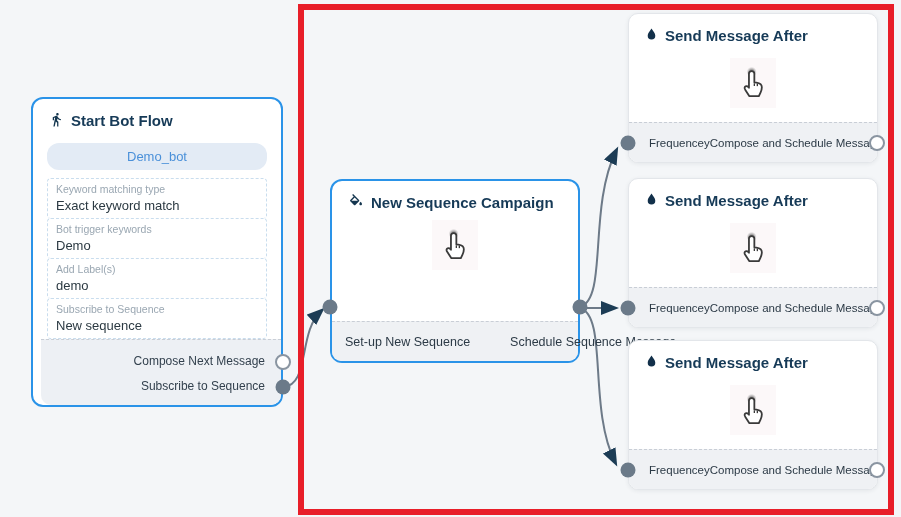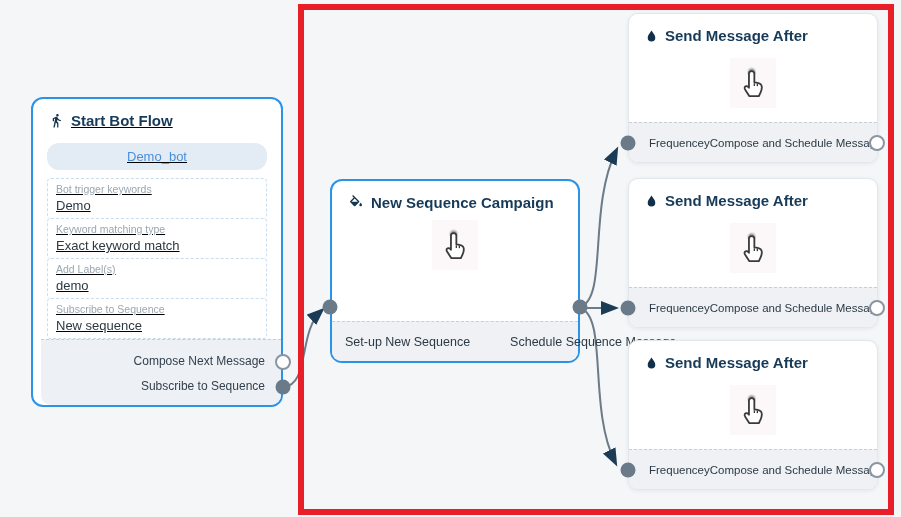--- a/index.html
+++ b/index.html
@@ -4,26 +4,26 @@
 <style>
   html,body{margin:0;padding:0;}
   .canvas{
     position:relative; width:901px; height:517px;
     background:#f4f6f8; overflow:hidden;
     font-family:"Liberation Sans", sans-serif;
   }
   .node{position:absolute; background:#fff; box-sizing:border-box; z-index:2;}
   .blue-node{border:2px solid #2a93e8; border-radius:12px;}
   .gray-node{border:1px solid #e3e6ea; border-radius:10px; box-shadow:0 1px 4px rgba(40,50,60,.08);}
-  .start-node{left:31px; top:97px; width:252px; height:310px;text-decoration:underline;}
+  .start-node{left:31px; top:97px; width:252px; height:310px;}
   .seq-node{left:330px; top:179px; width:250px; height:184px;}
   .msg-node{left:628px; width:250px; height:150px;}
   .msg-1{top:13px}.msg-2{top:178px}.msg-3{top:340px}
 
-  .node-title{display:flex; align-items:center; gap:7px; font-weight:bold;
+  .node-title{display:flex; align-items:flex-start; gap:7px; font-weight:bold;
     font-size:15px; color:#163a57; padding:13px 16px 0 16px; white-space:nowrap;}
   .node-title svg{flex:0 0 auto;}
 
   .bot-btn{margin:14px 14px 0; background:#e3ebf5; border-radius:12px;
     color:#4a90d9; font-size:13px; text-align:center; padding:6px 0; cursor:pointer;}
 
   .fields{margin:9px 14px 0;}
   .field{border:1px dashed #c9ddee; border-radius:4px; padding:3px 8px 5px; margin-top:-1px; background:#fff;}
   .field-label{font-size:10.5px; color:#9aa7b2; padding-top:1px;}
   .field-value{font-size:13px; color:#2b3942; padding-top:3px;}
@@ -79,26 +79,26 @@
   <div class="node blue-node start-node">
     <div class="node-title">
       <svg width="15" height="15" viewBox="0 0 24 24">
         <path fill="#14364f" d="M13.5 5.5c1.1 0 2-.9 2-2s-.9-2-2-2-2 .9-2 2 .9 2 2 2zM9.8 8.9L7 23h2.1l1.8-8 2.1 2v6h2v-7.5l-2.1-2 .6-3C14.8 12 16.8 13 19 13v-2c-1.9 0-3.5-1-4.3-2.4l-1-1.6c-.4-.6-1-1-1.7-1-.3 0-.5.1-.8.1L6 8.3V13h2V9.6l1.8-.7"></path>
       </svg>
       <span>Start Bot Flow</span>
     </div>
     <div class="bot-btn">Demo_bot</div>
     <div class="fields">
       <div class="field">
+        <div class="field-label">Keyword matching type</div>
+        <div class="field-value">Exact keyword match</div>
+      </div>
+      <div class="field">
         <div class="field-label">Bot trigger keywords</div>
         <div class="field-value">Demo</div>
-      </div>
-      <div class="field">
-        <div class="field-label">Keyword matching type</div>
-        <div class="field-value">Exact keyword match</div>
       </div>
       <div class="field">
         <div class="field-label">Add Label(s)</div>
         <div class="field-value">demo</div>
       </div>
       <div class="field">
         <div class="field-label">Subscribe to Sequence</div>
         <div class="field-value">New sequence</div>
       </div>
     </div>

